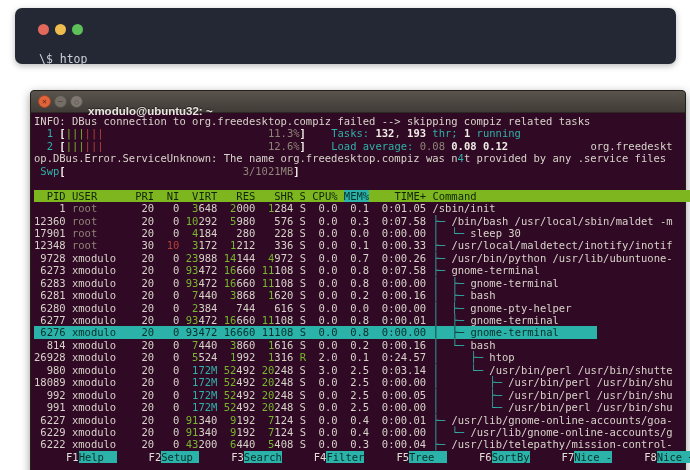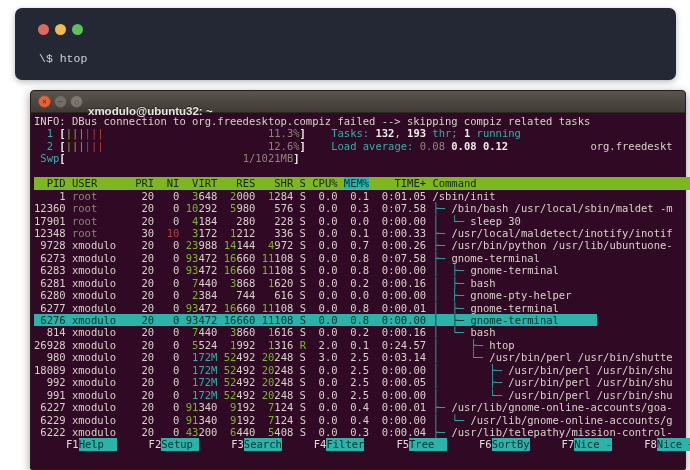--- a/index.html
+++ b/index.html
@@ -1,22 +1,22 @@
 <!DOCTYPE html>
 <html><head>
 <meta charset="utf-8">
 <style>
   html,body{margin:0;padding:0;}
   body{width:690px;height:470px;background:#ffffff;overflow:hidden;position:relative;
        font-family:"DejaVu Sans Mono", monospace;}
   .stage{position:absolute;inset:0;}
 
   
-  .shell-card{position:absolute;left:15px;top:8px;width:661px;height:72px;background:#232834;
-              border-radius:7px;box-shadow:0 2px 6px rgba(0,0,0,.28);font-family:Liberation Mono, monospace;}
+  .shell-card{position:absolute;left:15px;top:8px;width:661px;height:56px;background:#232834;
+              border-radius:7px;box-shadow:0 2px 6px rgba(0,0,0,.28);}
   .dots{position:absolute;left:23px;top:16px;display:flex;gap:6px;}
   .dot{width:11px;height:11px;border-radius:50%;}
   .shell-prompt{position:absolute;left:24px;top:44px;font-size:11.5px;color:#ccd2d9;white-space:pre;}
 
   
   .term{position:absolute;left:30px;top:90px;width:654px;border:1px solid #242019;
         border-radius:4px 4px 2px 2px;box-shadow:0 3px 10px rgba(0,0,0,.4);background:#300a24;}
   .titlebar{height:21px;background:linear-gradient(#5a544e,#403b36);border-radius:3px 3px 0 0;
             border-bottom:1px solid #2c2824;position:relative;}
   .tbtn{position:absolute;top:4px;width:13px;height:13px;border-radius:50%;box-sizing:border-box;
@@ -71,21 +71,22 @@
         </div>
       <div class="tbtn max">
           <span>▢</span>
         </div>
       <div class="wtitle">xmodulo@ubuntu32: ~</div>
     </div>
     <div class="screen">
         <div class="tline"><span class="c-fg">INFO: DBus connection to org.freedesktop.compiz failed --&gt; skipping compiz related tasks</span></div>
         <div class="tline"><span class="c-cyan">  1 </span><span class="c-bright">[</span><span class="c-green">|||</span><span class="c-red">|||</span><span class="c-fg">                          </span><span class="c-dim">11.3%</span><span class="c-bright">]</span><span class="c-fg">    </span><span class="c-cyan">Tasks: </span><span class="c-bright">132</span><span class="c-fg">, </span><span class="c-bright">193</span><span class="c-cyan"> thr; </span><span class="c-bright">1</span><span class="c-cyan"> running</span></div>
         <div class="tline"><span class="c-cyan">  2 </span><span class="c-bright">[</span><span class="c-green">|||</span><span class="c-red">|||</span><span class="c-fg">                          </span><span class="c-dim">12.6%</span><span class="c-bright">]</span><span class="c-fg">    </span><span class="c-cyan">Load average: </span><span class="c-dim">0.08 </span><span class="c-bright">0.08 </span><span class="c-bright">0.12</span><span class="c-fg">             </span><span class="c-fg">org.freedeskt</span></div>
-        <div class="tline"><span class="c-fg"> </span><span class="c-cyan">Swp</span><span class="c-bright">[</span><span class="c-fg">                            </span><span class="c-dim">1/1021MB</span><span class="c-bright">]</span></div>
+        <div class="tline"><span class="c-fg">op.DBus.Error.ServiceUnknown: The name org.freedesktop.compiz was n</span><span class="c-cyan">4</span><span class="c-fg">t provided by any .service files</span></div>
+        <div class="tline"><span class="c-fg"> </span><span class="c-cyan">Swp</span><span class="c-bright">[</span><span class="c-fg">                            </span><span class="c-dim">3/1021MB</span><span class="c-bright">]</span></div>
         <div class="tline">&nbsp;</div>
         <div class="tline hdrline"><span>  PID</span><span> </span><span>USER     </span><span> </span><span>PRI</span><span> </span><span> NI</span><span> </span><span> VIRT</span><span> </span><span>  RES</span><span> </span><span>  SHR</span><span> </span><span>S</span><span> </span><span>CPU%</span><span> </span><span class="hl">MEM%</span><span> </span><span>   TIME+</span><span> </span><span>Command</span></div>
         <div class="tline row"><span class="c-fg">    1</span><span> </span><span class="c-dim">root     </span><span> </span><span class="c-fg"> 20</span><span> </span><span class="c-fg">  0</span><span> </span><span class="c-green"> 3</span><span class="c-fg">648</span><span> </span><span class="c-green"> 2</span><span class="c-fg">000</span><span> </span><span class="c-green"> 1</span><span class="c-fg">284</span><span> </span><span class="c-fg">S</span><span> </span><span class="c-fg"> 0.0</span><span> </span><span class="c-fg"> 0.1</span><span> </span><span class="c-fg"> 0:01.05</span><span> </span><span class="c-fg">/sbin/init</span></div>
         <div class="tline row"><span class="c-fg">12360</span><span> </span><span class="c-dim">root     </span><span> </span><span class="c-fg"> 20</span><span> </span><span class="c-fg">  0</span><span> </span><span class="c-green">10</span><span class="c-fg">292</span><span> </span><span class="c-green"> 5</span><span class="c-fg">980</span><span> </span><span class="c-fg">  576</span><span> </span><span class="c-fg">S</span><span> </span><span class="c-fg"> 0.0</span><span> </span><span class="c-fg"> 0.3</span><span> </span><span class="c-fg"> 0:07.58</span><span> </span><span class="c-cyan">├─ </span><span class="c-fg">/bin/bash /usr/local/sbin/maldet -m</span></div>
         <div class="tline row"><span class="c-fg">17901</span><span> </span><span class="c-dim">root     </span><span> </span><span class="c-fg"> 20</span><span> </span><span class="c-fg">  0</span><span> </span><span class="c-green"> 4</span><span class="c-fg">184</span><span> </span><span class="c-fg">  280</span><span> </span><span class="c-fg">  228</span><span> </span><span class="c-fg">S</span><span> </span><span class="c-fg"> 0.0</span><span> </span><span class="c-fg"> 0.0</span><span> </span><span class="c-fg"> 0:00.00</span><span> </span><span class="c-cyan">│  └─ </span><span class="c-fg">sleep 30</span></div>
         <div class="tline row"><span class="c-fg">12348</span><span> </span><span class="c-dim">root     </span><span> </span><span class="c-fg"> 30</span><span> </span><span class="c-red"> 10</span><span> </span><span class="c-green"> 3</span><span class="c-fg">172</span><span> </span><span class="c-green"> 1</span><span class="c-fg">212</span><span> </span><span class="c-fg">  336</span><span> </span><span class="c-fg">S</span><span> </span><span class="c-fg"> 0.0</span><span> </span><span class="c-fg"> 0.1</span><span> </span><span class="c-fg"> 0:00.33</span><span> </span><span class="c-cyan">├─ </span><span class="c-fg">/usr/local/maldetect/inotify/inotif</span></div>
         <div class="tline row"><span class="c-fg"> 9728</span><span> </span><span class="c-fg">xmodulo  </span><span> </span><span class="c-fg"> 20</span><span> </span><span class="c-fg">  0</span><span> </span><span class="c-green">23</span><span class="c-fg">988</span><span> </span><span class="c-green">14</span><span class="c-fg">144</span><span> </span><span class="c-green"> 4</span><span class="c-fg">972</span><span> </span><span class="c-fg">S</span><span> </span><span class="c-fg"> 0.0</span><span> </span><span class="c-fg"> 0.7</span><span> </span><span class="c-fg"> 0:00.26</span><span> </span><span class="c-cyan">├─ </span><span class="c-fg">/usr/bin/python /usr/lib/ubuntuone-</span></div>
         <div class="tline row"><span class="c-fg"> 6273</span><span> </span><span class="c-fg">xmodulo  </span><span> </span><span class="c-fg"> 20</span><span> </span><span class="c-fg">  0</span><span> </span><span class="c-green">93</span><span class="c-fg">472</span><span> </span><span class="c-green">16</span><span class="c-fg">660</span><span> </span><span class="c-green">11</span><span class="c-fg">108</span><span> </span><span class="c-fg">S</span><span> </span><span class="c-fg"> 0.0</span><span> </span><span class="c-fg"> 0.8</span><span> </span><span class="c-fg"> 0:07.58</span><span> </span><span class="c-cyan">├─ </span><span class="c-fg">gnome-terminal</span></div>
         <div class="tline row"><span class="c-fg"> 6283</span><span> </span><span class="c-fg">xmodulo  </span><span> </span><span class="c-fg"> 20</span><span> </span><span class="c-fg">  0</span><span> </span><span class="c-green">93</span><span class="c-fg">472</span><span> </span><span class="c-green">16</span><span class="c-fg">660</span><span> </span><span class="c-green">11</span><span class="c-fg">108</span><span> </span><span class="c-fg">S</span><span> </span><span class="c-fg"> 0.0</span><span> </span><span class="c-fg"> 0.8</span><span> </span><span class="c-fg"> 0:00.00</span><span> </span><span class="c-cyan">│  ├─ </span><span class="c-fg">gnome-terminal</span></div>
         <div class="tline row"><span class="c-fg"> 6281</span><span> </span><span class="c-fg">xmodulo  </span><span> </span><span class="c-fg"> 20</span><span> </span><span class="c-fg">  0</span><span> </span><span class="c-green"> 7</span><span class="c-fg">440</span><span> </span><span class="c-green"> 3</span><span class="c-fg">868</span><span> </span><span class="c-green"> 1</span><span class="c-fg">620</span><span> </span><span class="c-fg">S</span><span> </span><span class="c-fg"> 0.0</span><span> </span><span class="c-fg"> 0.2</span><span> </span><span class="c-fg"> 0:00.16</span><span> </span><span class="c-cyan">│  ├─ </span><span class="c-fg">bash</span></div>

